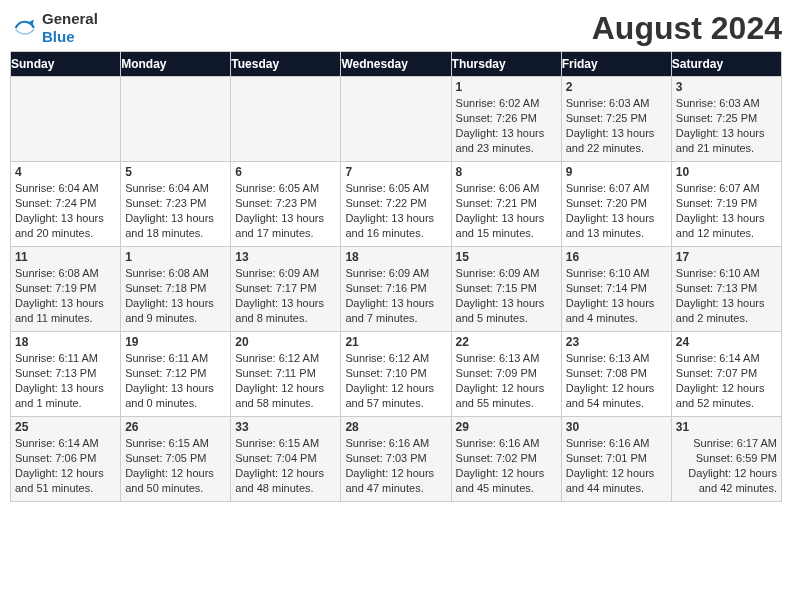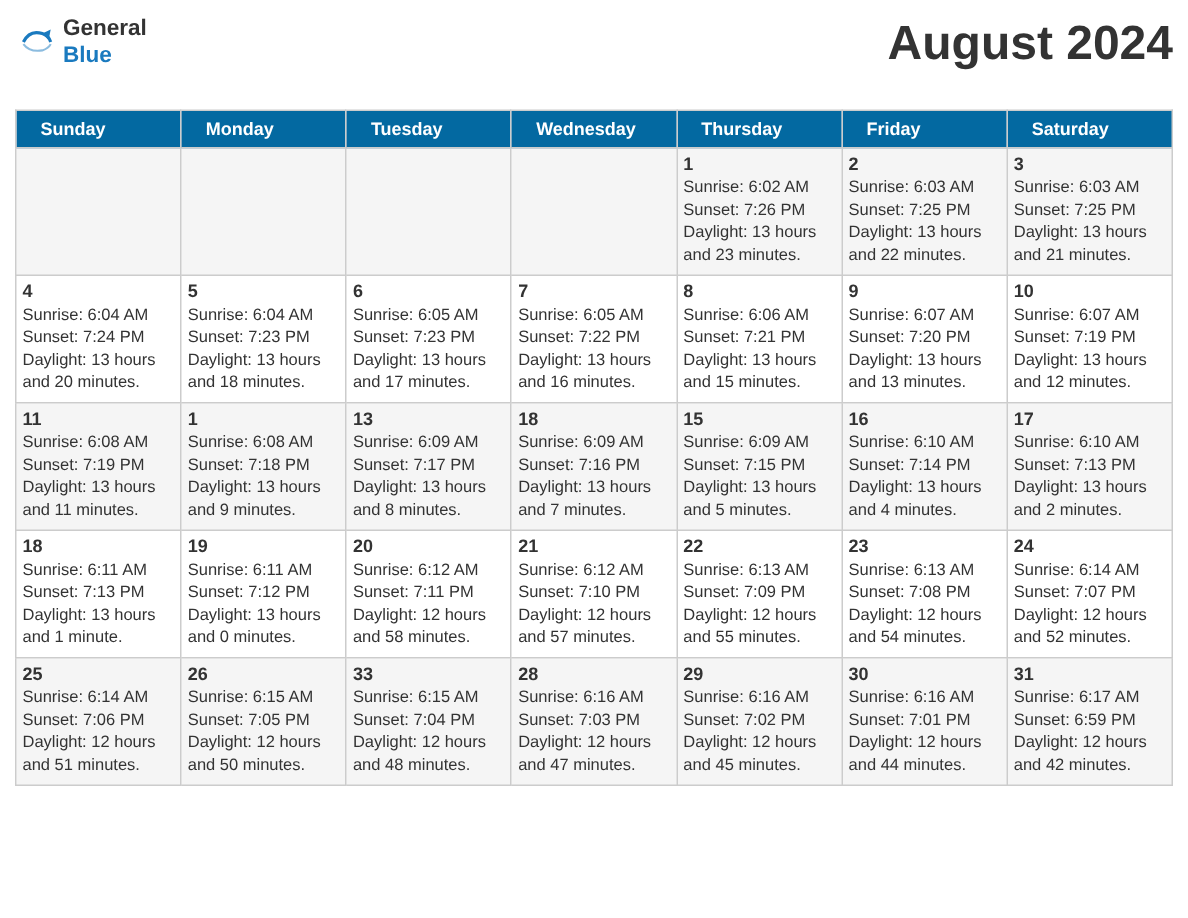--- a/index.html
+++ b/index.html
@@ -7,21 +7,21 @@
       font-family: Arial, sans-serif;
       background: #fff;
       width: 792px;
       min-height: 612px;
       padding: 10px;
     }
     .header {
       display: flex;
       justify-content: space-between;
       align-items: flex-start;
-      margin-bottom: 26px;
+      margin-bottom: 4px;
     }
     .logo {
       display: flex;
       align-items: center;
     }
     .logo-icon {
       width: 28px;
       height: 28px;
       margin-right: 4px;
     }
@@ -35,25 +35,25 @@
     }
     .location-title {
       font-size: 16px;
       color: #555;
     }
     table {
       width: 100%;
       border-collapse: collapse;
     }
     thead th {
-      background: #0369a1;
+      background: #0f172a;
       color: #fff;
       font-size: 12px;
       font-weight: bold;
-      padding: 5px 16px;
+      padding: 5px 0;
       text-align: left;
       border: 1px solid #ccc;
     }
     tbody td {
       border: 1px solid #ccc;
       vertical-align: top;
       padding: 3px 4px;
       font-size: 10px;
       color: #333;
       height: 85px;
@@ -331,20 +331,20 @@
         </td>
         <td>
           <span class="day-num">30</span>
           <div class="day-info" style="white-space: pre-line;">Sunrise: 6:16 AM
 Sunset: 7:01 PM
 Daylight: 12 hours
 and 44 minutes.</div>
         </td>
         <td>
           <span class="day-num">31</span>
-          <div class="day-info" style="white-space: pre-line;">Sunrise: 6:17 AM
+          <div class="day-info" style="white-space: pre-line; text-align: right;">Sunrise: 6:17 AM
 Sunset: 6:59 PM
 Daylight: 12 hours
 and 42 minutes.</div>
         </td>
       </tr>
     </tbody>
 </table>
 
 </body></html>

